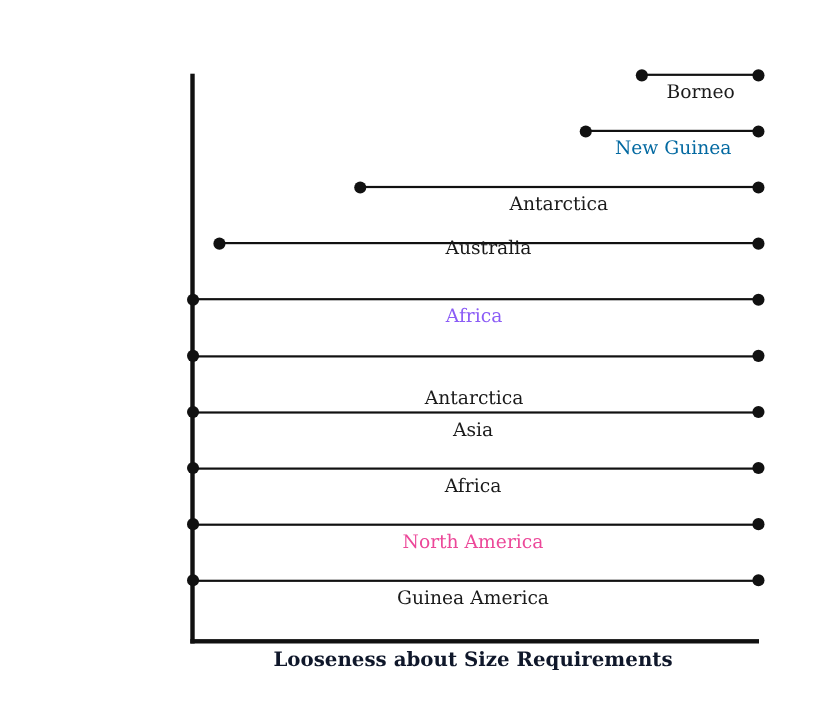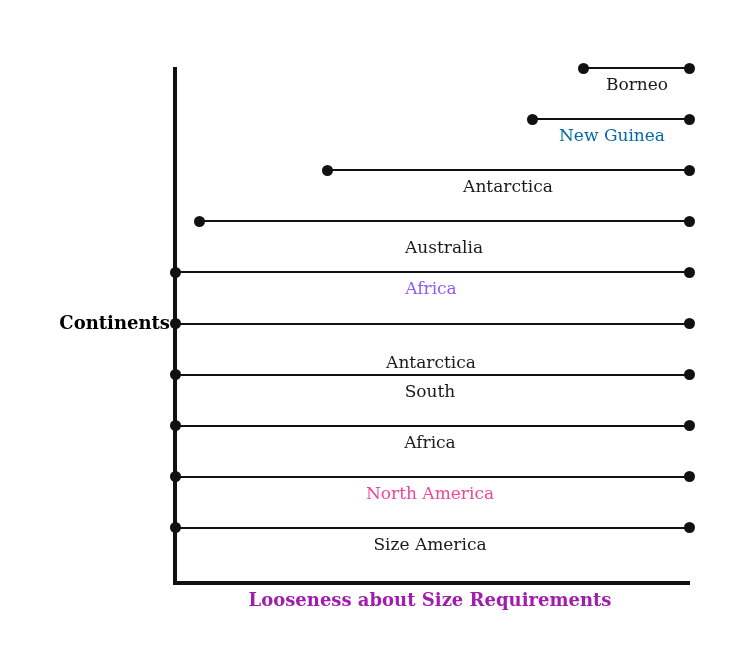--- a/index.html
+++ b/index.html
@@ -56,21 +56,21 @@
     font-family: "DejaVu Serif", "Liberation Serif", serif;
   }
   
   .axis-title-x {
     position: absolute;
     white-space: nowrap;
     font-weight: bold;
     font-size: 18px;
     line-height: 1;
     transform: translateX(-50%);
-    color: #a21caf;
+    color: #0f172a;
     font-family: "DejaVu Serif", "Liberation Serif", serif;
   }
   .axis-title-y {
     position: absolute;
     white-space: nowrap;
     font-weight: bold;
     font-size: 18px;
     line-height: 1;
     color: #000000;
     transform: translateY(-50%);
@@ -80,21 +80,20 @@
 </style>
 </head>
 <body>
 
 <div id="canvas">
 
   <div class="axis-y" style="left:173px; top:67px; width:4px; height:518px;"></div>
 
   <div class="axis-x" style="left:173px; top:581px; width:517px; height:4px;"></div>
 
-  <div class="axis-title-y" style="left:52px; top:323px; width:118px;">Continents</div>
 
   <div class="axis-title-x" style="left:430px; top:591px;">Looseness about Size Requirements</div>
 
   <div id="series-layer" style="position:absolute; left:0; top:0; width:756px; height:649px;">
       <div class="row">
         <div class="seg" style="left: 583.116px; top: 67px; width: 105.884px; background: rgb(17, 17, 17);"></div>
         <div class="dot" style="left: 577.616px; top: 62.5px; background: rgb(17, 17, 17);"></div>
         <div class="dot" style="left: 683.5px; top: 62.5px; background: rgb(17, 17, 17);"></div>
         <div class="row-label" style="left: 637px; top: 76px; color: rgb(26, 26, 26);">Borneo</div>
       </div>
@@ -107,53 +106,53 @@
       <div class="row">
         <div class="seg" style="left: 327.144px; top: 169.2px; width: 361.856px; background: rgb(17, 17, 17);"></div>
         <div class="dot" style="left: 321.644px; top: 164.7px; background: rgb(17, 17, 17);"></div>
         <div class="dot" style="left: 683.5px; top: 164.7px; background: rgb(17, 17, 17);"></div>
         <div class="row-label" style="left: 508px; top: 178.2px; color: rgb(26, 26, 26);">Antarctica</div>
       </div>
       <div class="row">
         <div class="seg" style="left: 199.158px; top: 220.3px; width: 489.842px; background: rgb(17, 17, 17);"></div>
         <div class="dot" style="left: 193.658px; top: 215.8px; background: rgb(17, 17, 17);"></div>
         <div class="dot" style="left: 683.5px; top: 215.8px; background: rgb(17, 17, 17);"></div>
-        <div class="row-label" style="left: 444px; top: 239px; color: rgb(26, 26, 26);">Australia</div>
+        <div class="row-label" style="left: 444px; top: 218px; color: rgb(26, 26, 26);">Australia</div>
       </div>
       <div class="row">
         <div class="seg" style="left: 175px; top: 271.4px; width: 514px; background: rgb(17, 17, 17);"></div>
         <div class="dot" style="left: 169.5px; top: 266.9px; background: rgb(17, 17, 17);"></div>
         <div class="dot" style="left: 683.5px; top: 266.9px; background: rgb(17, 17, 17);"></div>
         <div class="row-label" style="left: 431px; top: 280.4px; color: #8b5cf6;">Africa</div>
       </div>
       <div class="row">
         <div class="seg" style="left: 175px; top: 322.5px; width: 514px; background: rgb(17, 17, 17);"></div>
         <div class="dot" style="left: 169.5px; top: 318px; background: rgb(17, 17, 17);"></div>
         <div class="dot" style="left: 683.5px; top: 318px; background: rgb(17, 17, 17);"></div>
         <div class="row-label" style="left: 431px; top: 331.5px; color: rgb(26, 26, 26); margin-top: 22px;">Antarctica</div>
       </div>
       <div class="row">
         <div class="seg" style="left: 175px; top: 373.6px; width: 514px; background: rgb(17, 17, 17);"></div>
         <div class="dot" style="left: 169.5px; top: 369.1px; background: rgb(17, 17, 17);"></div>
         <div class="dot" style="left: 683.5px; top: 369.1px; background: rgb(17, 17, 17);"></div>
-        <div class="row-label" style="left: 430px; top: 382.6px; color: rgb(26, 26, 26);">South</div>
+        <div class="row-label" style="left: 430px; top: 382.6px; color: rgb(26, 26, 26);">Asia</div>
       </div>
       <div class="row">
         <div class="seg" style="left: 175px; top: 424.7px; width: 514px; background: rgb(17, 17, 17);"></div>
         <div class="dot" style="left: 169.5px; top: 420.2px; background: rgb(17, 17, 17);"></div>
         <div class="dot" style="left: 683.5px; top: 420.2px; background: rgb(17, 17, 17);"></div>
         <div class="row-label" style="left: 430px; top: 433.7px; color: rgb(26, 26, 26);">Africa</div>
       </div>
       <div class="row">
         <div class="seg" style="left: 175px; top: 475.8px; width: 514px; background: rgb(17, 17, 17);"></div>
         <div class="dot" style="left: 169.5px; top: 471.3px; background: rgb(17, 17, 17);"></div>
         <div class="dot" style="left: 683.5px; top: 471.3px; background: rgb(17, 17, 17);"></div>
         <div class="row-label" style="left: 430px; top: 484.8px; color: #ec4899;">North America</div>
       </div>
       <div class="row">
         <div class="seg" style="left: 175px; top: 526.9px; width: 514px; background: rgb(17, 17, 17);"></div>
         <div class="dot" style="left: 169.5px; top: 522.4px; background: rgb(17, 17, 17);"></div>
         <div class="dot" style="left: 683.5px; top: 522.4px; background: rgb(17, 17, 17);"></div>
-        <div class="row-label" style="left: 430px; top: 535.9px; color: rgb(26, 26, 26);">Size America</div>
+        <div class="row-label" style="left: 430px; top: 535.9px; color: rgb(26, 26, 26);">Guinea America</div>
       </div>
     </div>
 
 </div>
 
 </body></html>

